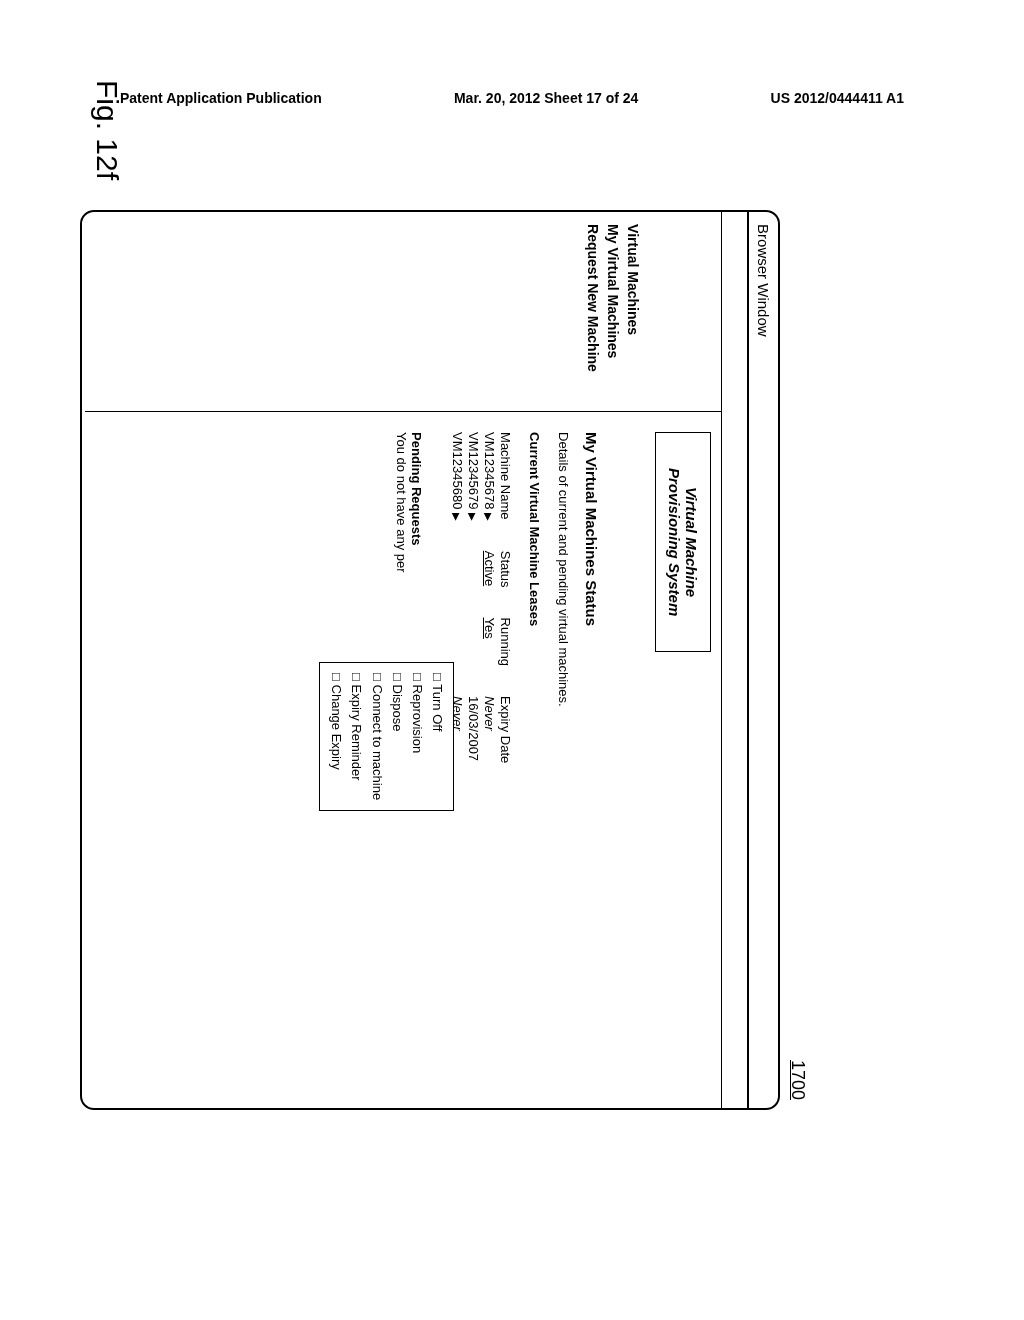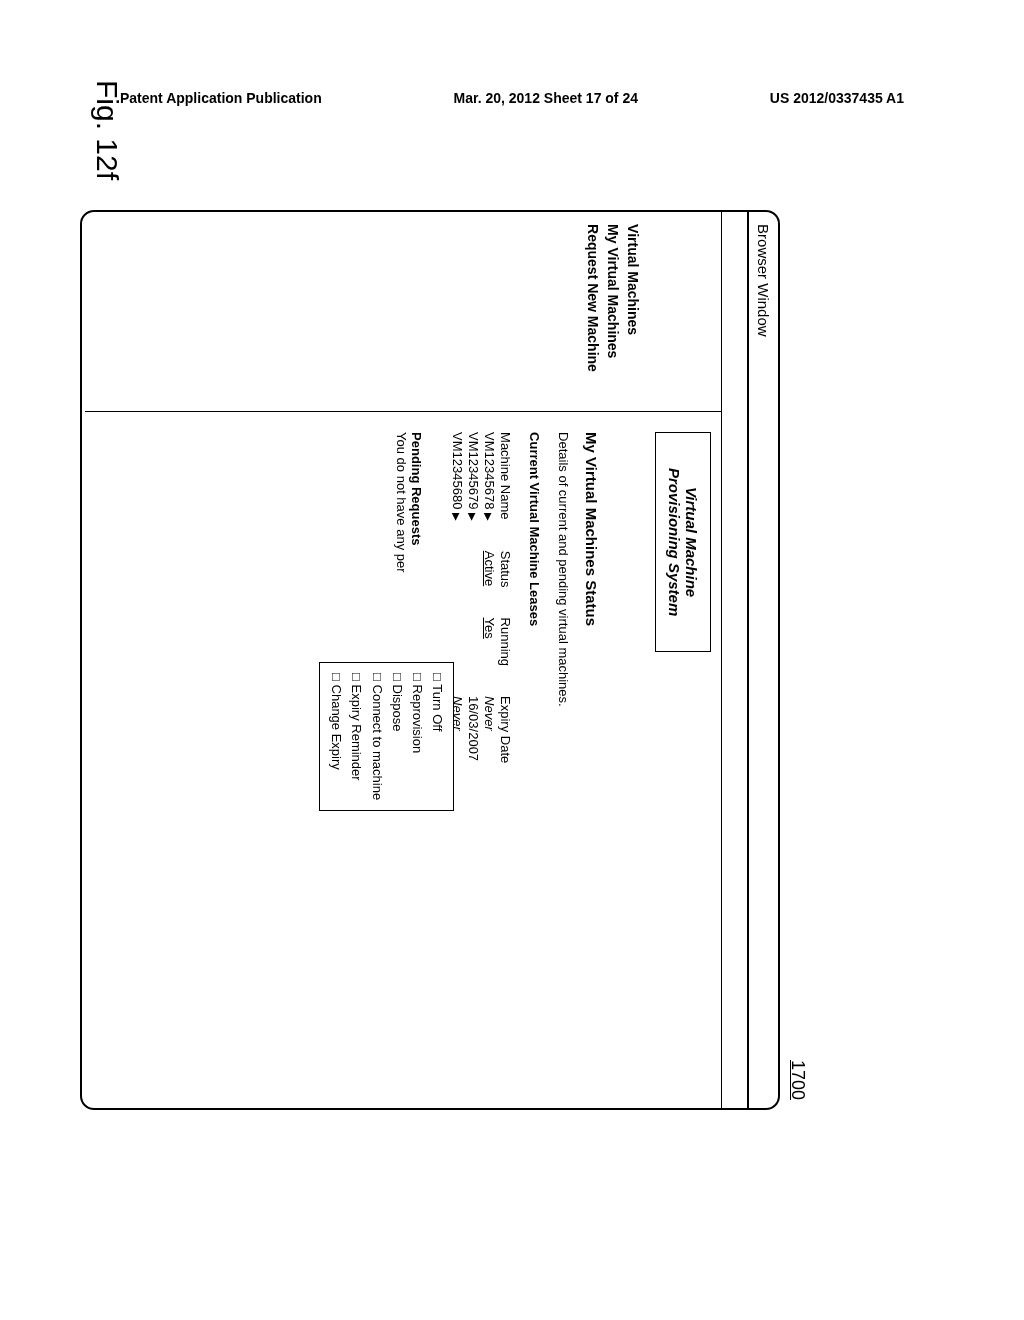--- a/index.html
+++ b/index.html
@@ -118,21 +118,21 @@
     content: "□ ";
   }
   .figure-holder { position: relative; }
 </style>
 </head>
 <body>
 
 <div class="page-header">
   <span>Patent Application Publication</span>
   <span>Mar. 20, 2012  Sheet 17 of 24</span>
-  <span>US 2012/0337435 A1</span>
+  <span>US 2012/0444411 A1</span>
 </div>
 
 <div class="figure-wrap">
   <div class="fig-row">
     <div class="fig-label">Fig. 12f</div>
 
     <div class="figure-holder">
       <div class="ref-num">1700</div>
 
       <div class="browser-outer">

